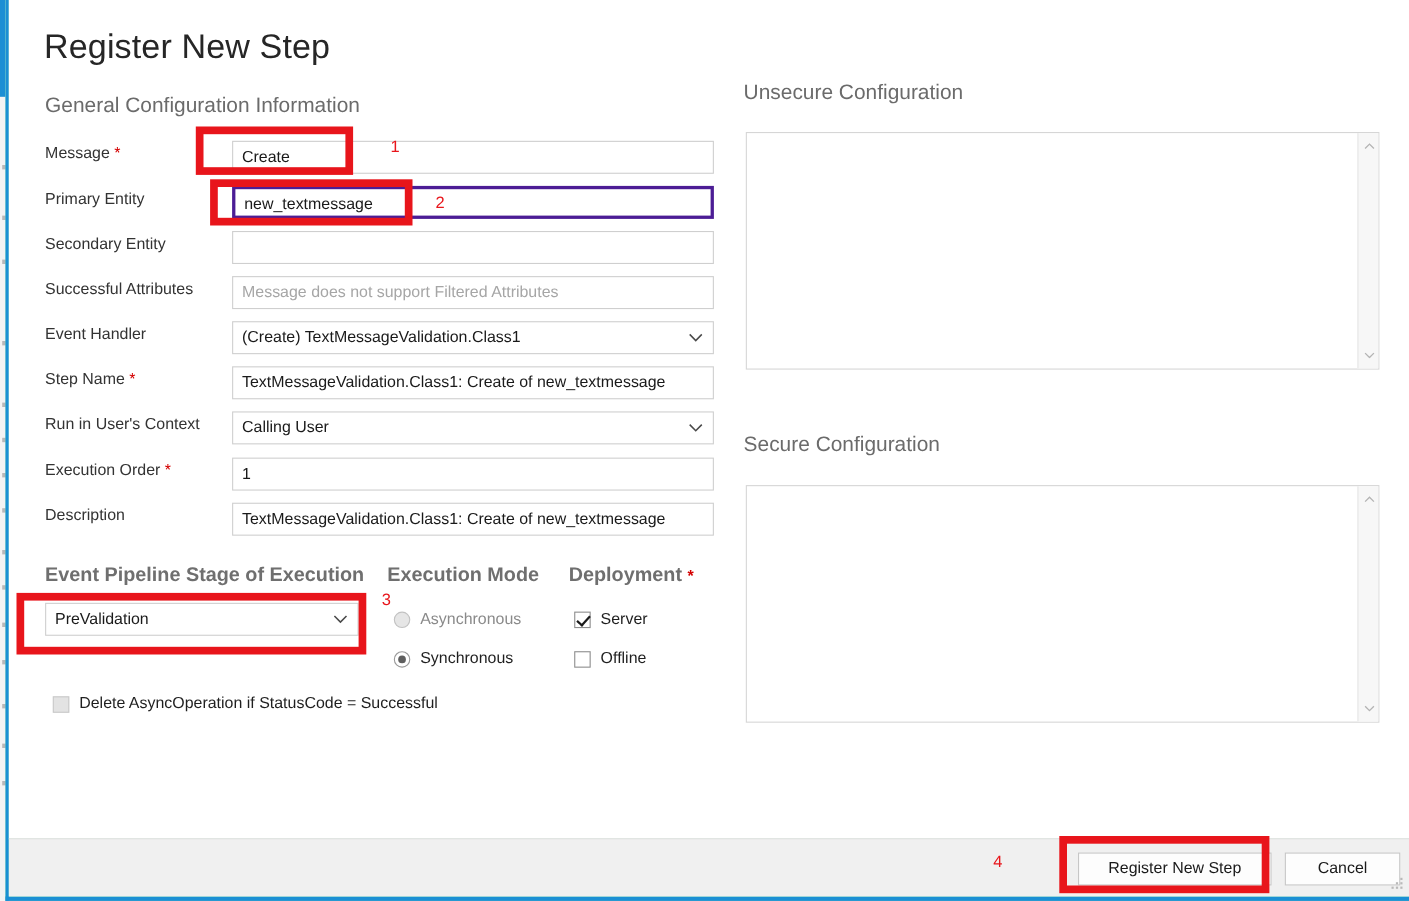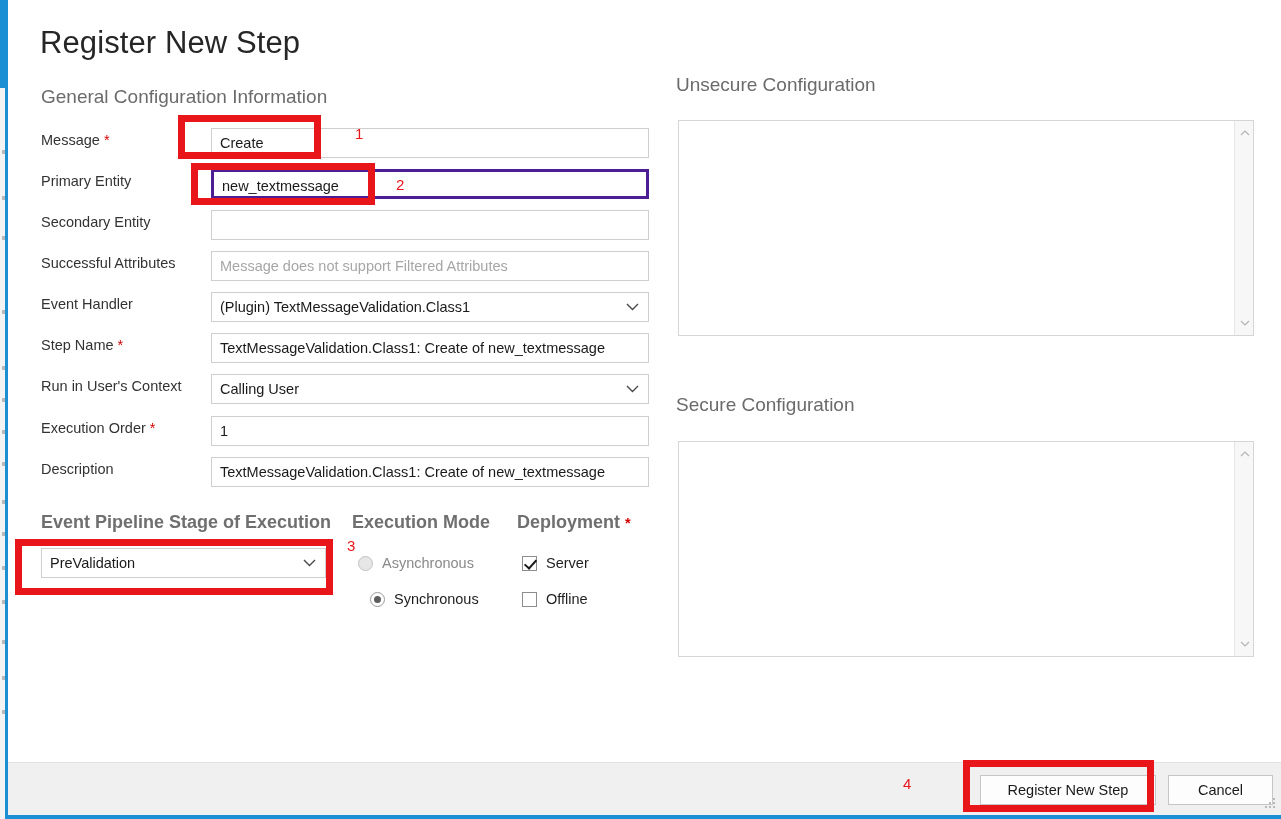--- a/index.html
+++ b/index.html
@@ -285,21 +285,21 @@
     </div>
 
     <div class="frow" style="top:251px;">
       <div class="flabel">Successful Attributes</div>
       <div class="fctl placeholder">Message does not support Filtered Attributes</div>
     </div>
 
     <div class="frow" style="top:292px;">
       <div class="flabel">Event Handler</div>
       <div class="fctl dd">
-        <span>(Plugin) TextMessageValidation.Class1</span>
+        <span>(Create) TextMessageValidation.Class1</span>
         <span class="chev">
           <svg width="13" height="8" viewBox="0 0 13 8">
               <path d="M1 1 L6.5 6.6 L12 1" fill="none" stroke="#4a4a4a" stroke-width="1.4"></path>
             </svg>
         </span>
       </div>
     </div>
 
     <div class="frow" style="top:333px;">
       <div class="flabel"><span>Step Name</span> <span class="req">*</span></div>
@@ -338,34 +338,38 @@
         <svg width="13" height="8" viewBox="0 0 13 8">
             <path d="M1 1 L6.5 6.6 L12 1" fill="none" stroke="#4a4a4a" stroke-width="1.4"></path>
           </svg>
       </span>
     </div>
 
     <div class="optrow" style="left:350px; top:555px;">
       <span class="radio disabled"></span>
       <span class="optlabel dim">Asynchronous</span>
     </div>
-    <div class="optrow" style="left:362px; top:591px;">
+    <div class="optrow" style="left:350px; top:591px;">
       <span class="radio checked"></span>
       <span class="optlabel">Synchronous</span>
     </div>
 
     <div class="optrow" style="left:514px; top:555px;">
       <span class="cbox checked"></span>
       <span class="optlabel">Server</span>
     </div>
     <div class="optrow" style="left:514px; top:591px;">
       <span class="cbox"></span>
       <span class="optlabel">Offline</span>
     </div>
 
+    <div class="optrow" style="left:40px; top:632px;">
+      <span class="cbox disabled"></span>
+      <span class="optlabel">Delete AsyncOperation if StatusCode = Successful</span>
+    </div>
 
     <div class="cfgbox" id="unsec-box">
       <div class="cfg-scroll">
         <div class="arw up">
           <svg width="10" height="6" viewBox="0 0 10 6">
               <path d="M1 5 L5 1 L9 5" fill="none" stroke="#b4b4b4" stroke-width="1.2"></path>
             </svg>
         </div>
         <div class="arw dn">
           <svg width="10" height="6" viewBox="0 0 10 6">

